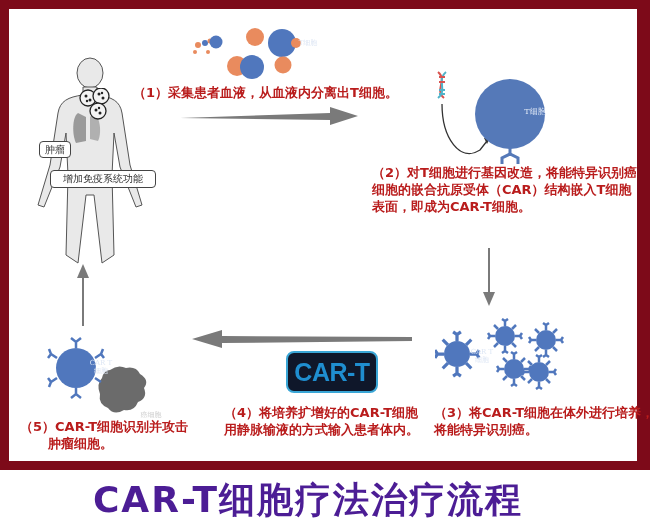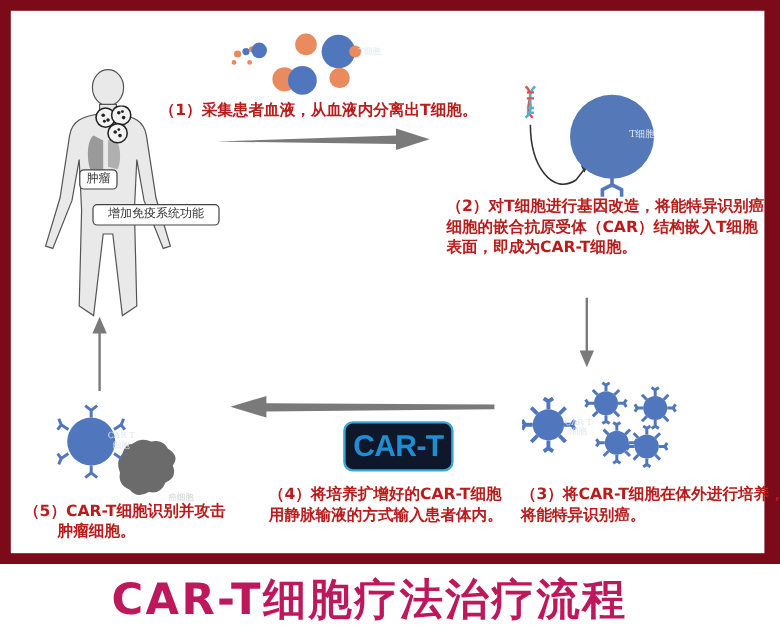--- a/index.html
+++ b/index.html
@@ -1,22 +1,22 @@
 <!DOCTYPE html>
 <html><head>
 <meta charset="utf-8">
 <style>
   html, body { margin:0; padding:0; }
   body { width:650px; height:528px; background:#ffffff; position:relative; overflow:hidden; font-family:"DejaVu Sans", sans-serif; }
   .frame { position:absolute; left:0; top:0; width:650px; height:470px; background:#7d0a19; }
   .panel { position:absolute; left:9px; top:9px; width:628px; height:452px; background:#ffffff; }
   .abs { position:absolute; }
   .step-text { position:absolute; color:#b91c1c; font-weight:bold; font-size:13px; line-height:17px; white-space:nowrap; }
-  .title { position:absolute; left:0; top:476px; width:616px; text-align:center; color:#be185d; font-size:36px; font-weight:bold; letter-spacing:2px; font-family:"DejaVu Sans", sans-serif; }
-  .label-box { position:absolute; background:#fff; border:1.5px solid #444; border-radius:4px; font-size:10px; color:#333; text-align:center; font-family:"DejaVu Serif", serif;margin-left:27px; }
+  .title { position:absolute; left:0; top:476px; width:616px; text-align:center; color:#4c1d95; font-size:36px; font-weight:bold; letter-spacing:2px; font-family:"DejaVu Sans", sans-serif; }
+  .label-box { position:absolute; background:#fff; border:1.5px solid #444; border-radius:4px; font-size:10px; color:#333; text-align:center; font-family:"DejaVu Serif", serif; }
   .cart-badge { position:absolute; left:286px; top:351px; width:88px; height:38px; border:2px solid #3aa6d6; border-radius:8px; background:#0f172a; color:#1f8ed0; font-weight:bold; font-size:25px; text-align:center; line-height:38px; font-family:"Liberation Sans", sans-serif; letter-spacing:-0.5px; }
   .cell-label { position:absolute; color:#dde6f4; font-size:7px; text-align:center; font-family:"DejaVu Serif", serif; line-height:8px;padding-left:25px; }
 </style>
 </head>
 <body>
 
 <div class="frame"></div>
 <div class="panel"></div>
 
 <svg class="abs" style="left:30px;top:55px" width="120" height="215">

